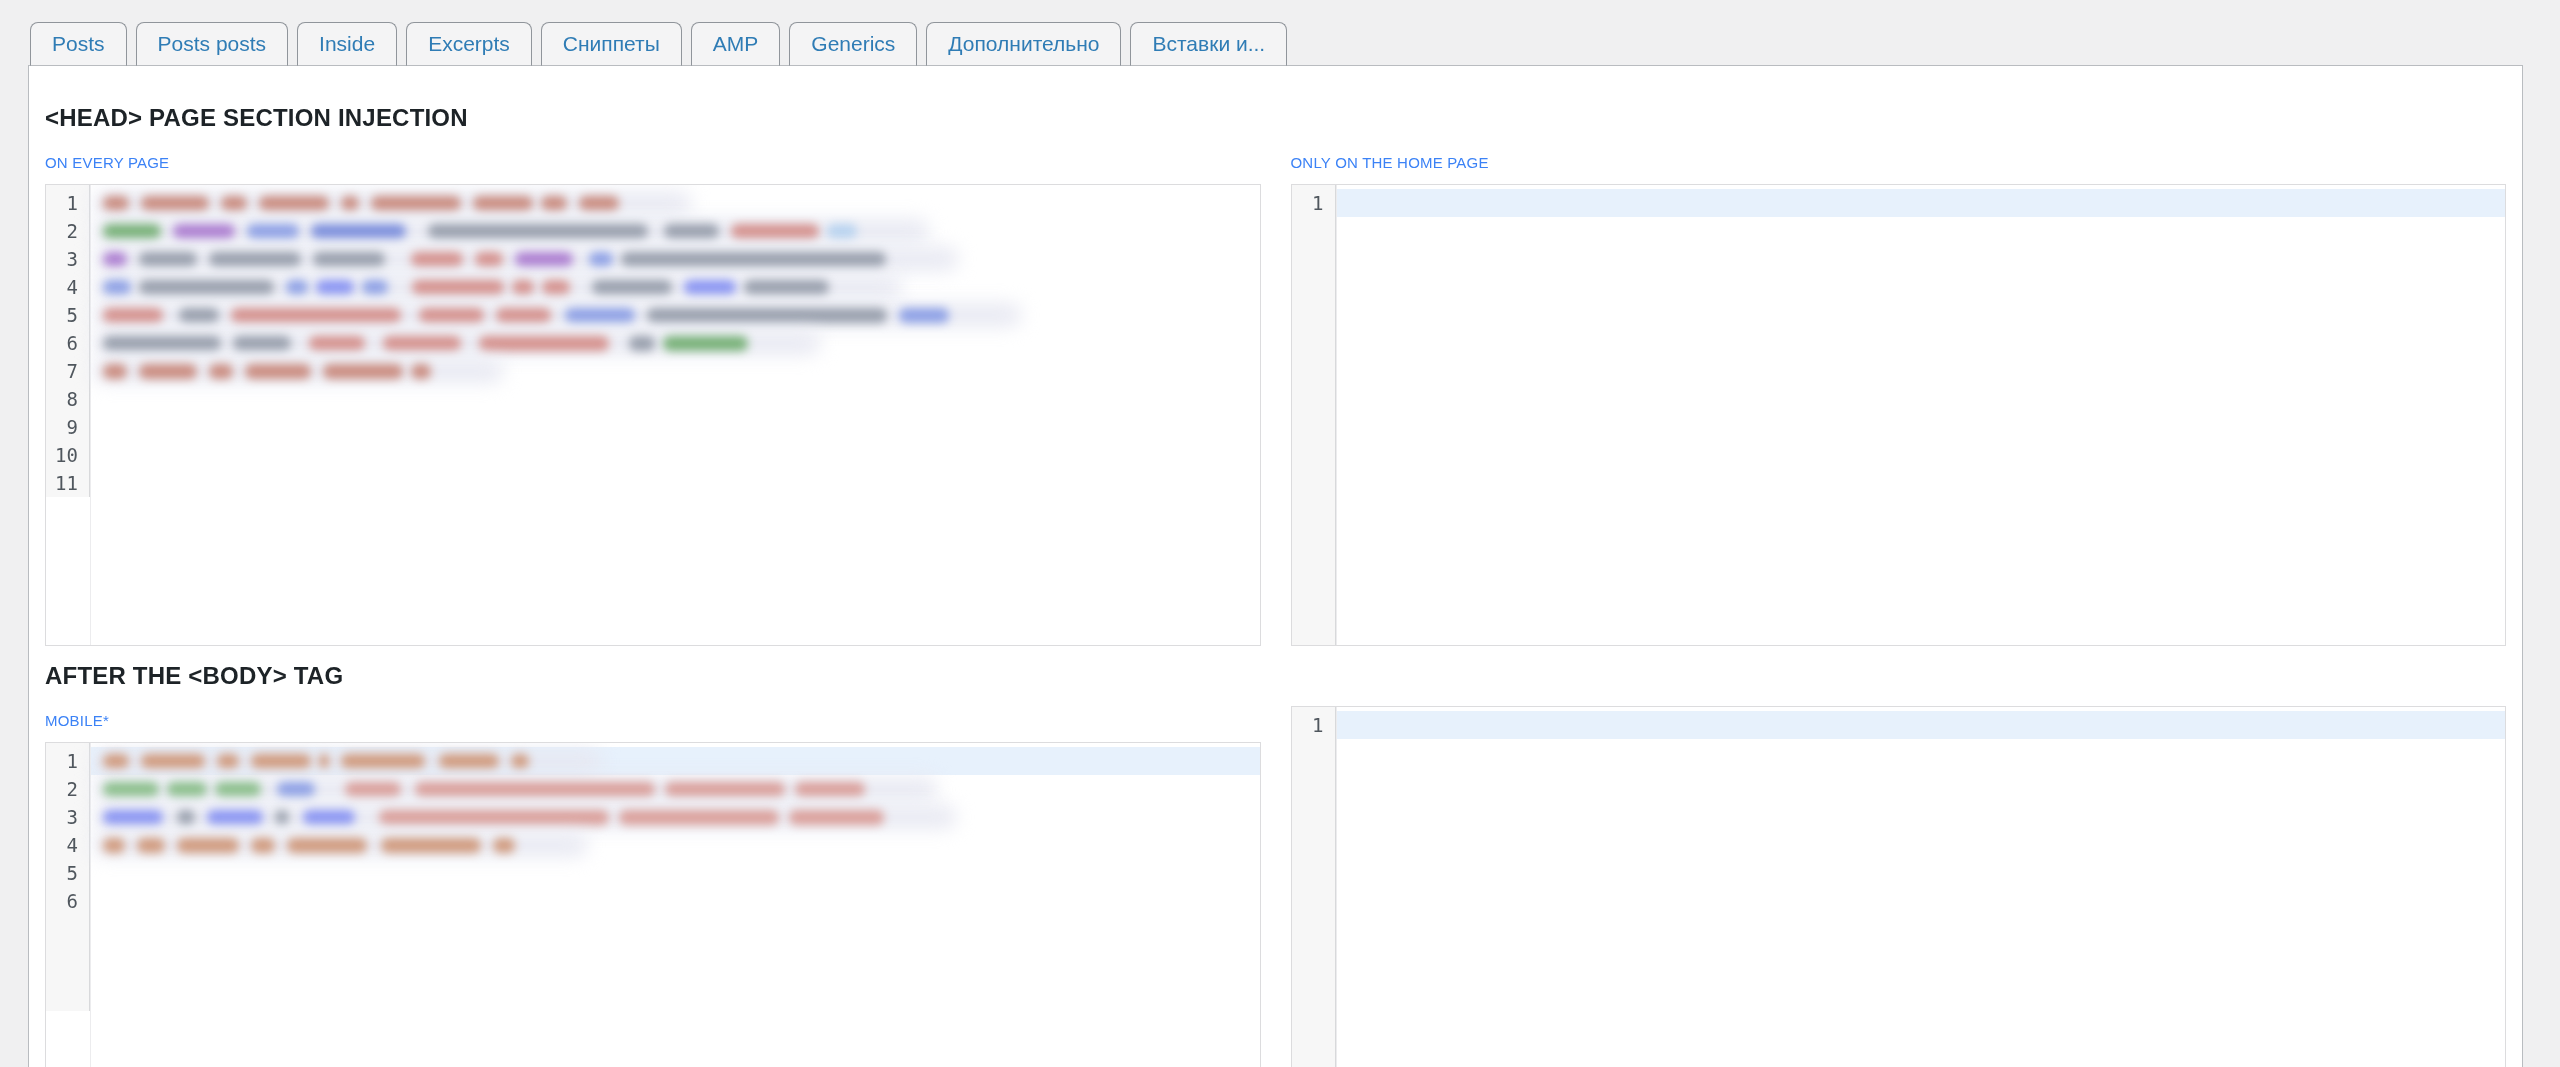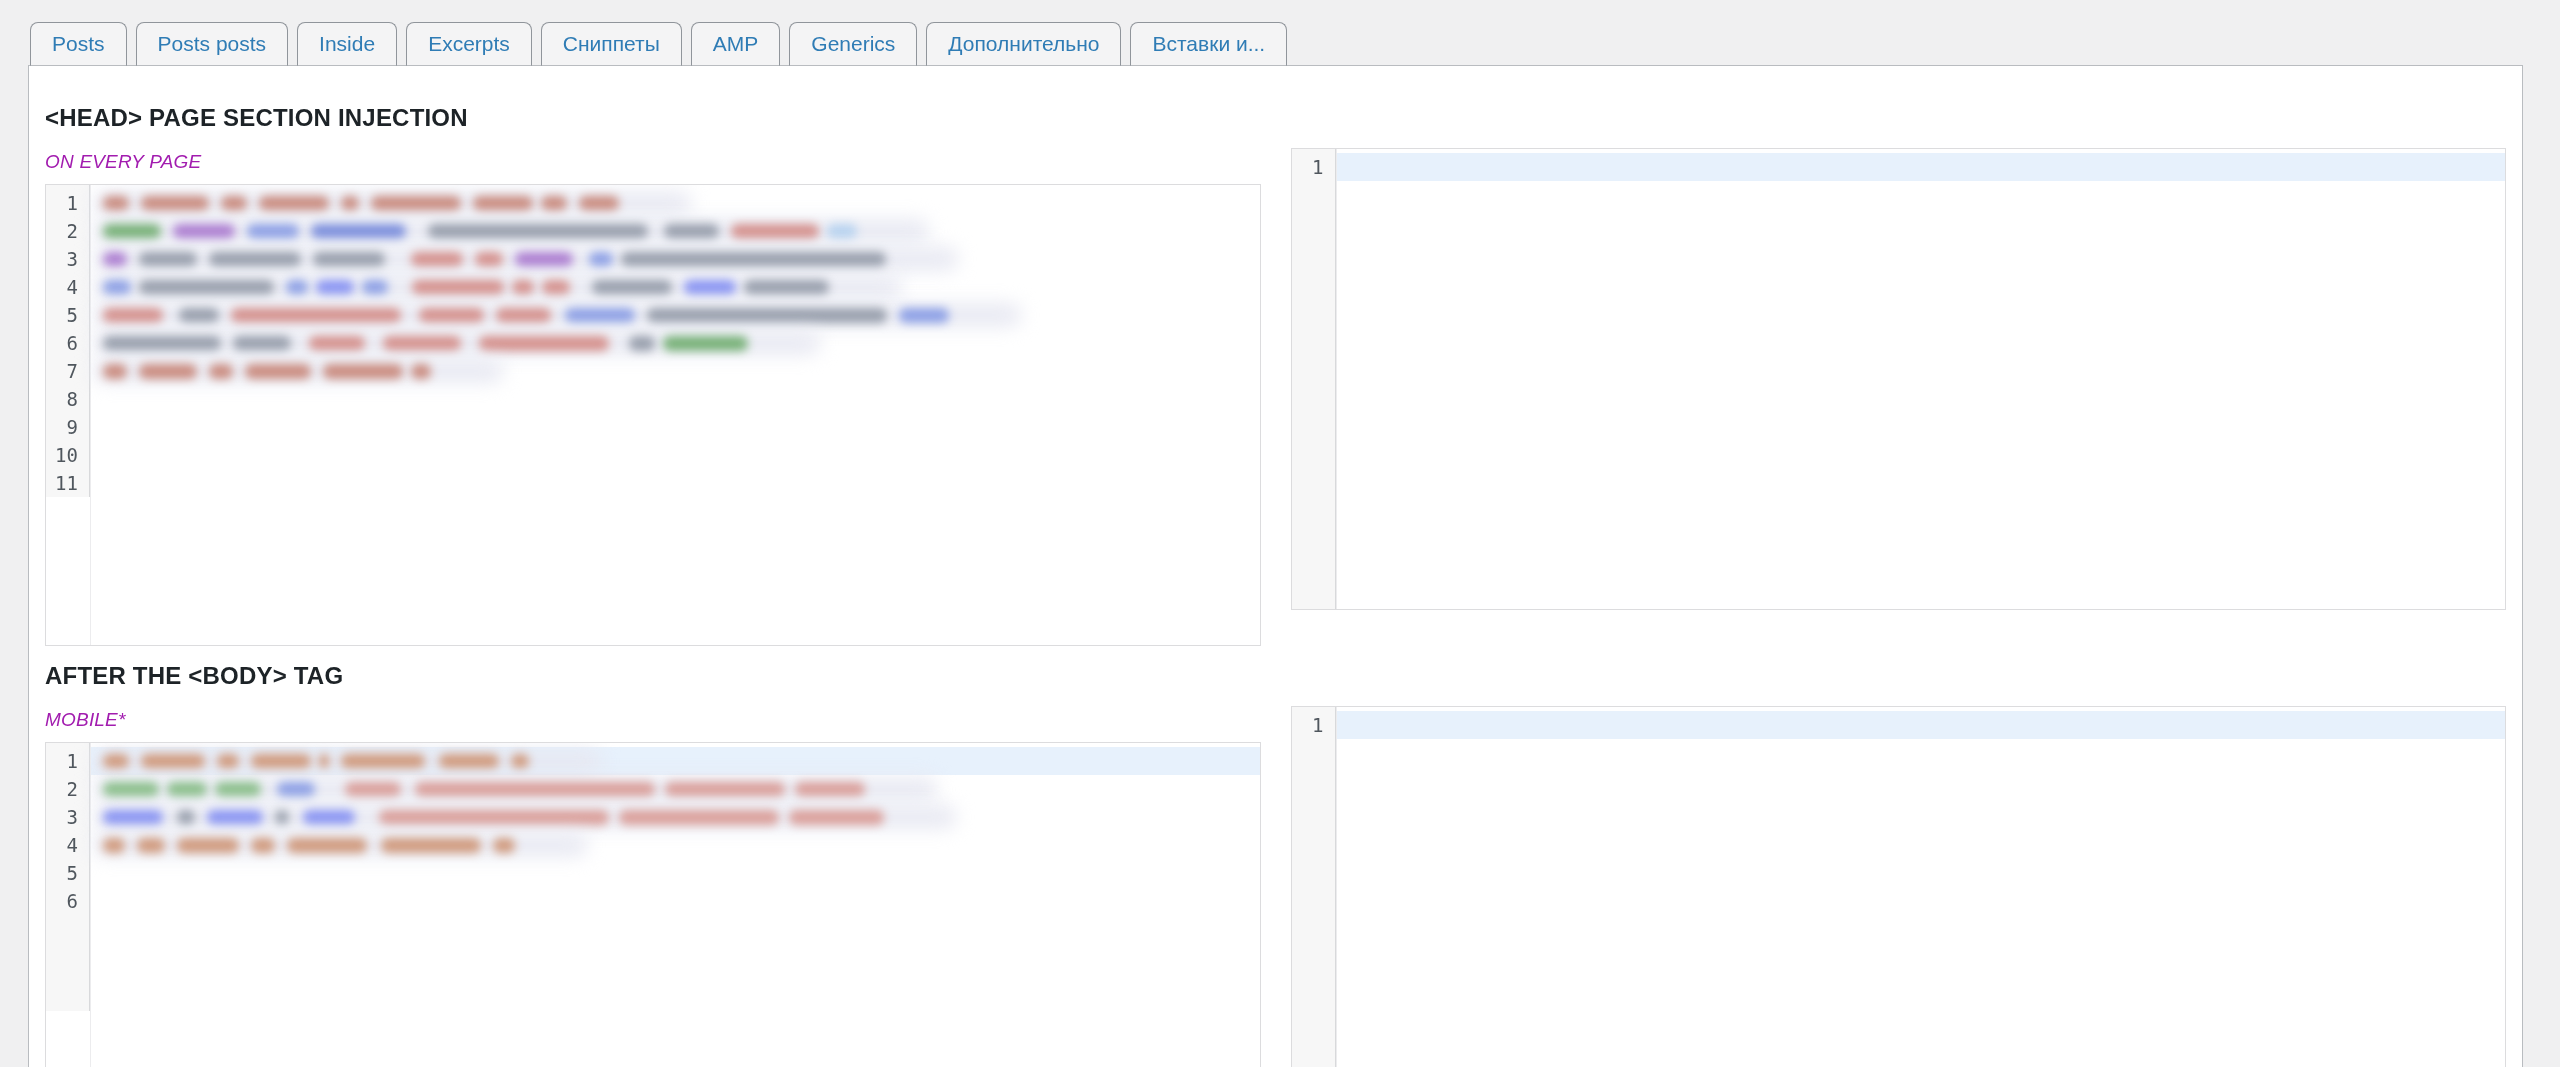--- a/index.html
+++ b/index.html
@@ -42,23 +42,22 @@
   .section-title {
     font-size: 24px; font-weight: bold; color: #1d2327;
     margin: 22px 0 0 0; letter-spacing: 0.2px;
   }
   .row {
     display: grid; grid-template-columns: 1fr 1fr; column-gap: 30px;
     margin-top: 16px;
   }
   .field-label {
     height: 28px; display: flex; align-items: center;
-    font-size: 19px; color: #a21caf; letter-spacing: 0.2px;
+    font-size: 15px; color: #3b82f6; letter-spacing: 0.2px;
     margin-bottom: 8px;
-    font-style: italic;
   }
   .checkbox {
     display: inline-block; width: 23px; height: 23px;
     background: #fff; border: 2px solid #8c8f94; border-radius: 5px;
     margin-right: 8px; flex: none; cursor: pointer;
   }
 
   
   .editor {
     position: relative;
@@ -220,20 +219,21 @@
               <span class="tok" style="width: 20px; background: rgb(203, 142, 130); margin-right: 12px;"></span>
             </div>
             <div class="cm-line"></div>
             <div class="cm-line"></div>
             <div class="cm-line"></div>
             <div class="cm-line"></div>
           </div>
       </div>
     </div>
     <div class="field">
+      <div class="field-label">ONLY ON THE HOME PAGE</div>
       <div class="editor" style="--gutter-h:100%">
         <div class="gutter">
             <div class="num">1</div>
           </div>
         <div class="code">
             <div class="cm-line active-line"></div>
           </div>
       </div>
     </div>
   </div>

